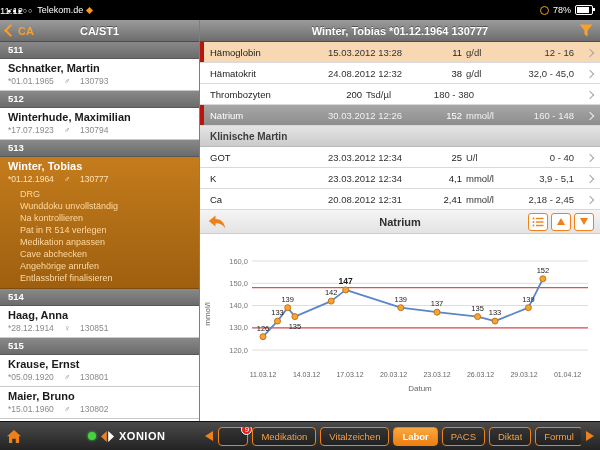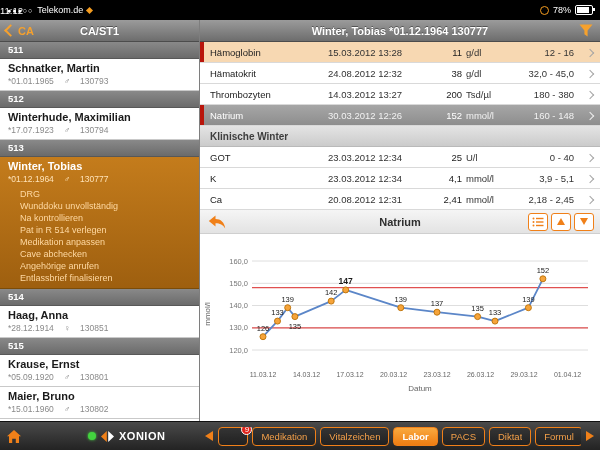--- a/index.html
+++ b/index.html
@@ -214,35 +214,34 @@
         <div class="lab-row">
           <span class="c-name">Hämatokrit</span>
           <span class="c-date">24.08.2012 12:32</span>
           <span class="c-val">38</span>
           <span class="c-unit">g/dl</span>
           <span class="c-range">32,0 - 45,0</span>
           <span class="chev-right"></span>
         </div>
         <div class="lab-row">
           <span class="c-name">Thrombozyten</span>
-          <span class="c-date">14.03.2012 13:27</span>
           <span class="c-val">200</span>
           <span class="c-unit">Tsd/µl</span>
           <span class="c-range">180 - 380</span>
           <span class="chev-right"></span>
         </div>
         <div class="lab-row selected">
           <span class="c-name">Natrium</span>
           <span class="c-date">30.03.2012 12:26</span>
           <span class="c-val">152</span>
           <span class="c-unit">mmol/l</span>
           <span class="c-range">160 - 148</span>
           <span class="chev-right"></span>
         </div>
-        <div class="lab-section">Klinische Winter</div>
+        <div class="lab-section">Klinische Martin</div>
         <div class="lab-row">
           <span class="c-name">GOT</span>
           <span class="c-date">23.03.2012 12:34</span>
           <span class="c-val">25</span>
           <span class="c-unit">U/l</span>
           <span class="c-range">0 - 40</span>
           <span class="chev-right"></span>
         </div>
         <div class="lab-row">
           <span class="c-name">K</span>

